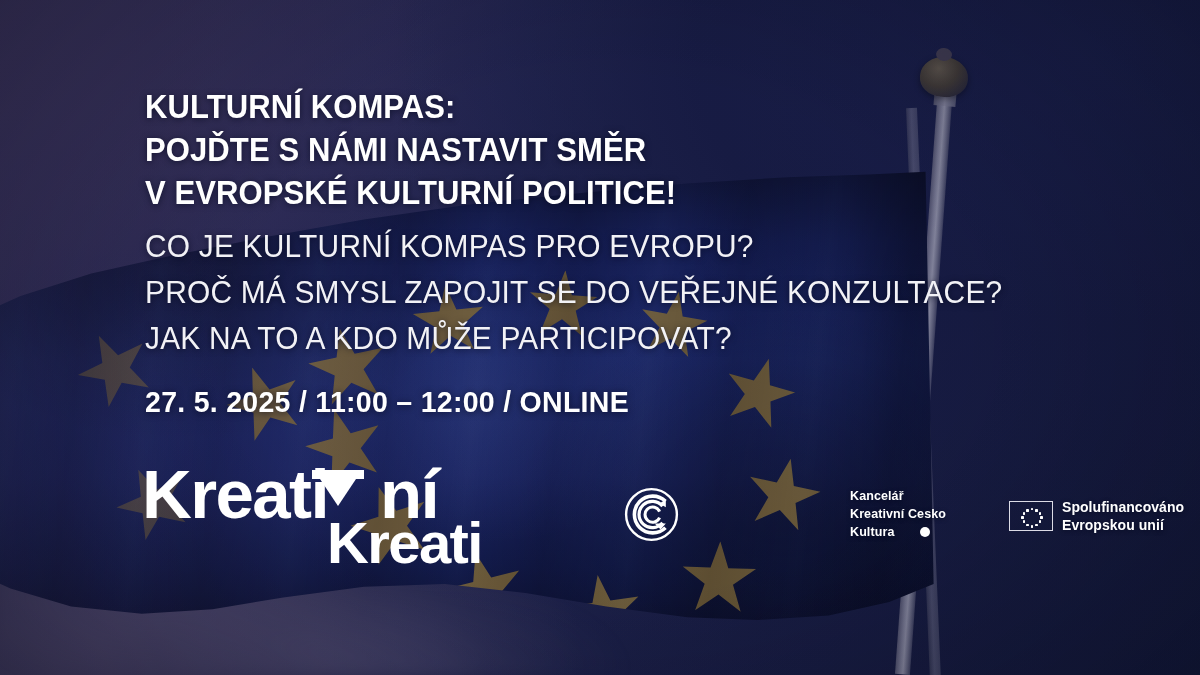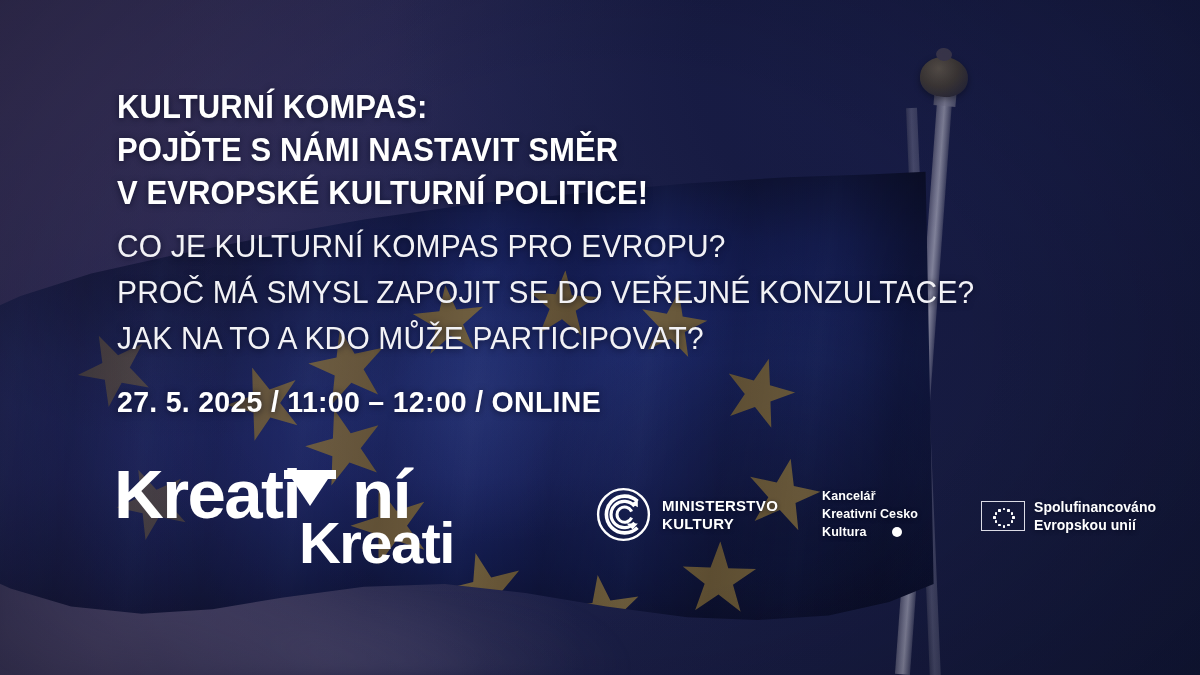--- a/index.html
+++ b/index.html
@@ -144,21 +144,21 @@
     position:absolute; inset:0;
     background:
       linear-gradient(100deg, rgba(46,40,78,.42) 0%, rgba(28,28,64,.20) 40%, rgba(14,18,46,.30) 100%);
   }
   .vignette {
     position:absolute; inset:0;
     background:radial-gradient(ellipse 900px 640px at 50% 50%, rgba(0,0,0,0) 40%, rgba(0,0,0,.30) 100%);
   }
 
   
-  .content { position:absolute; inset:0; }
+  .content { position:absolute; inset:0;margin-left:28px; }
 
   .headline {
     position:absolute;
     left:117px; top:86px;
     color:#ffffff;
     font-size:33px;
     line-height:1.30;
     font-weight:700;
     letter-spacing:.1px;
     text-shadow:0 1px 7px rgba(5,8,28,.62);
@@ -376,24 +376,20 @@
       <div class="mk-mark">
         <svg viewBox="0 0 55 55" width="55" height="55" aria-hidden="true">
           <circle cx="27.5" cy="27.5" r="25.4" fill="none" stroke="#ffffff" stroke-width="2.4"></circle>
           <path d="M41.5 14.2 A18.4 18.4 0 1 0 41.5 40.8" fill="none" stroke="#ffffff" stroke-width="3.6" stroke-linecap="butt"></path>
           <path d="M38.5 19.2 A13.2 13.2 0 1 0 38.5 35.8" fill="none" stroke="#ffffff" stroke-width="3.2" stroke-linecap="butt"></path>
           <path d="M35.6 24.6 A7.6 7.6 0 1 0 35.6 30.6" fill="none" stroke="#ffffff" stroke-width="3.0" stroke-linecap="butt"></path>
           <path d="M30.6 36.4 L41.8 36.4 L36.6 42.4 Z" fill="#ffffff"></path>
           <path d="M41.8 12.6 L41.8 20.2 L35.4 16.4 Z" fill="#ffffff"></path>
         </svg>
       </div>
-      <div class="mk-text">
-        <div>MINISTERSTVO</div>
-        <div>KULTURY</div>
-      </div>
     </div>
 
     <div class="kke">
       <div>Kancelář</div>
       <div>Kreativní Cesko</div>
       <div class="kke-row">
         <span>Kultura</span>
         <span class="kke-dot"></span>
       </div>
     </div>

